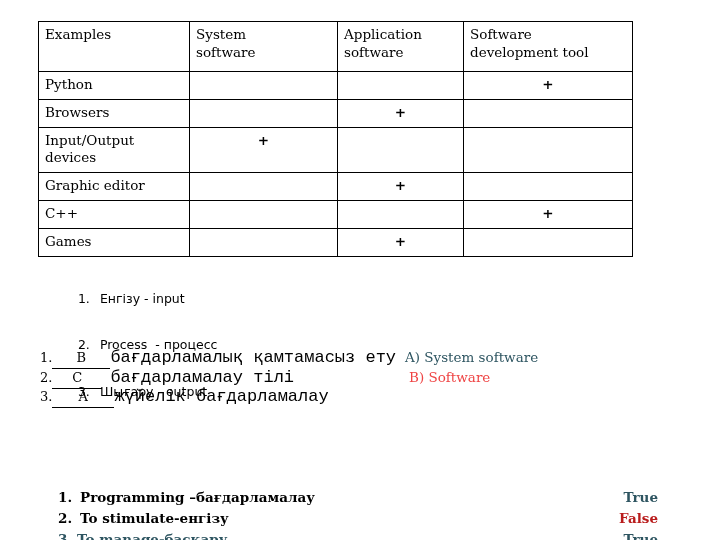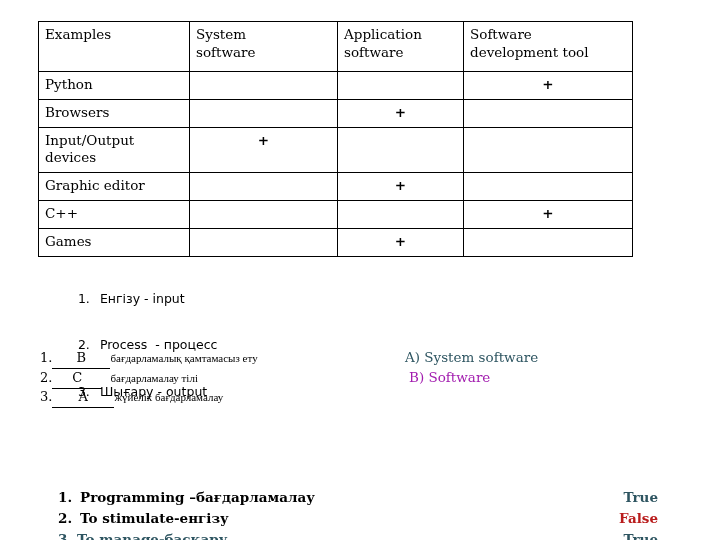--- a/index.html
+++ b/index.html
@@ -97,22 +97,22 @@
     text-align: center;
     border-bottom: 1px solid #000000;
     font-family: "DejaVu Serif", serif;
     font-size: 13px;
     letter-spacing: 0.5px;
   }
   .m-blank.w1 { width: 58px; }
   .m-blank.w2 { width: 50px; }
   .m-blank.w3 { width: 62px; }
   .m-term {
-    font-family: Liberation Serif, serif;
-    font-size: 11px;
+    font-family: Liberation Mono, monospace;
+    font-size: 17px;
   }
   .m-right {
     font-family: "DejaVu Serif", serif;
     font-size: 13.5px;
     white-space: pre;
     text-align: center;
   }
 
   
   .truefalse {
@@ -226,21 +226,21 @@
   </div>
 </div>
 
 <div class="matching">
   <div class="m-row">
     <span class="m-left"><span class="m-num">1.</span><span class="m-blank w1">B</span><span class="m-term">бағдарламалық қамтамасыз ету</span></span>
     <span class="m-right" style="color:#2e5561">A) System software</span>
   </div>
   <div class="m-row">
     <span class="m-left"><span class="m-num">2.</span><span class="m-blank w2">C</span><span class="m-term" style="padding-left:8px">бағдарламалау тілі</span></span>
-    <span class="m-right" style="color:#a21caf;padding-left:4px">B) Software</span>
+    <span class="m-right" style="color:#ef4444;padding-left:4px">B) Software</span>
   </div>
   <div class="m-row">
     <span class="m-left"><span class="m-num">3.</span><span class="m-blank w3">A</span><span class="m-term">жүйелік бағдарламалау</span></span>
   </div>
 </div>
 
 <div class="truefalse">
   <div class="tf-row indent">
     <span class="tf-left" style="color:#000000"><span class="tf-num">1.</span><span>Programming –бағдарламалау</span></span>
     <span class="tf-value" style="color:#2e5561">True</span>

